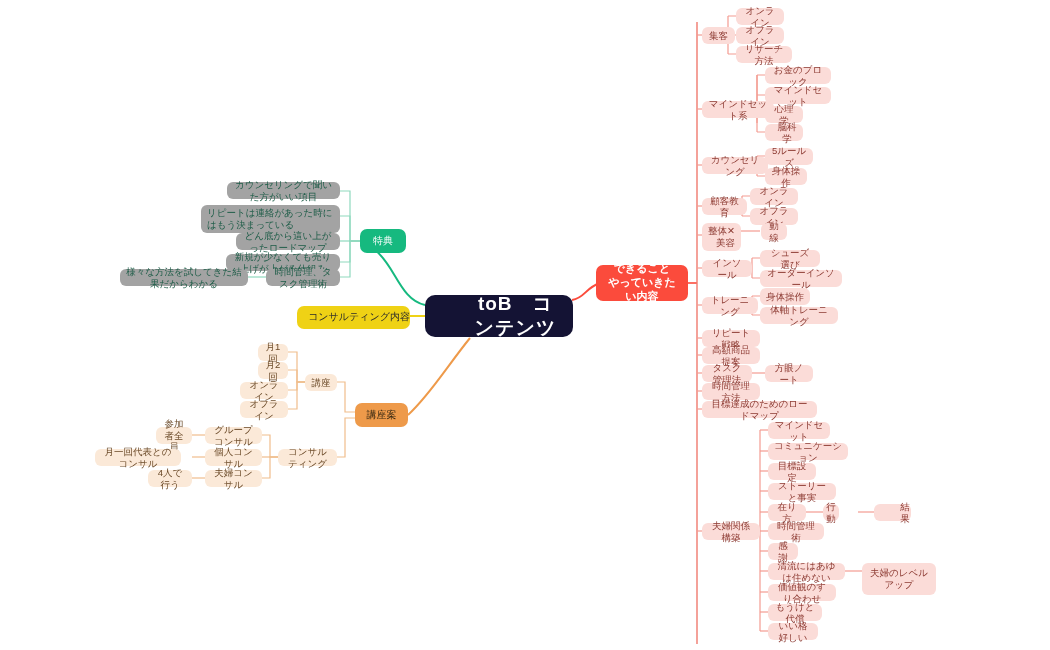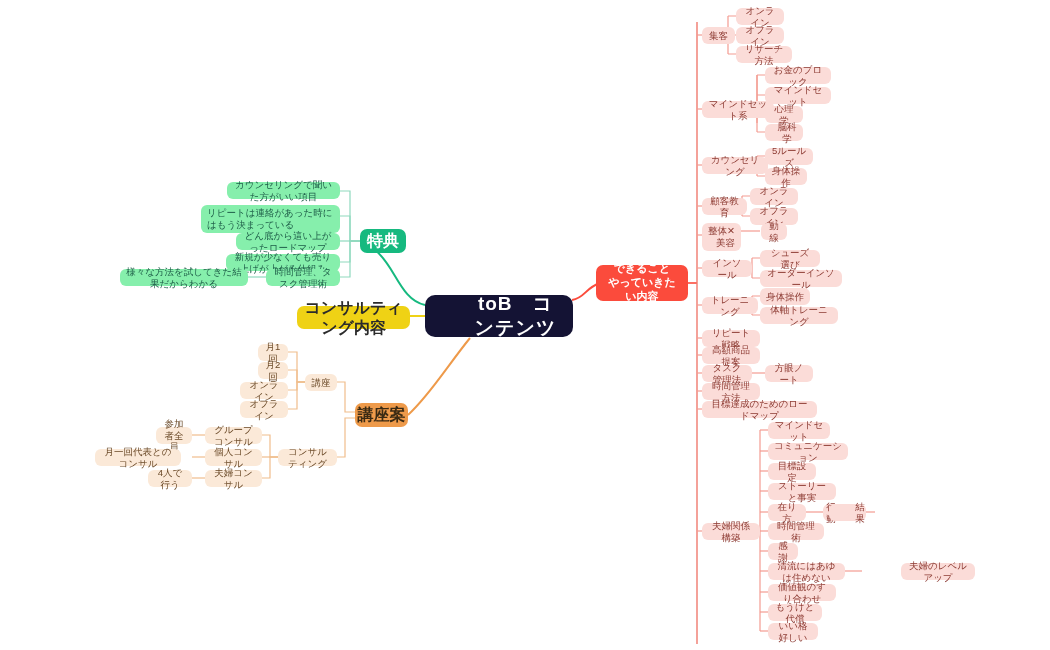--- a/index.html
+++ b/index.html
@@ -43,35 +43,35 @@
     background: #141334;
     color: #ffffff;
     border-radius: 10px;
     font-size: 19px;
     font-weight: bold;
     letter-spacing: 1px;
     padding: 0 14px;
   }
   
   .n-l1 {
-    font-size: 16px;
-    font-weight: bold;
+    font-size: 10px;
+    font-weight: normal;
     color: #2b2b2b;
     border-radius: 7px;
   }
   .n-l1.green { background: #16b97f; color: #ffffff; }
   .n-l1.yellow { background: #efd215; color: #2b2b2b; }
   .n-l1.orange { background: #ee9a4a; color: #3a2a13; }
   .n-l1.red { background: #fb4b3c; color: #ffffff; font-weight: bold; font-size: 11px; padding: 0 8px; }
   
   .n-leaf {
     font-size: 9.5px;
     padding: 2px 6px;
   }
-  .n-leaf.t-green { background: #86efac; color: #1d5c47; }
+  .n-leaf.t-green { background: #a3a3a3; color: #1d5c47; }
   .n-leaf.t-orange { background: #fbe9d8; color: #6b4a28; }
   .n-leaf.t-red { background: #fbdcd8; color: #8c3a32; }
 </style>
 </head>
 <body>
 
 <div id="canvas">
 
   <svg class="links" viewBox="0 0 1050 650">
 
@@ -350,33 +350,33 @@
   </div>
   <div class="node n-leaf t-red" style="left:768px; top:483px; width:68px; height:17px;">
     <span>ストーリーと事実</span>
   </div>
   <div class="node n-leaf t-red" style="left:768px; top:504px; width:38px; height:17px;">
     <span>在り方</span>
   </div>
   <div class="node n-leaf t-red" style="left:823px; top:504px; width:16px; height:17px;">
     <span>行動</span>
   </div>
-  <div class="node n-leaf t-red" style="left:829px; top:504px; width:34px; height:17px;padding-left:31px;">
+  <div class="node n-leaf t-red" style="left:874px; top:504px; width:34px; height:17px;padding-left:31px;">
     <span>結果</span>
   </div>
   <div class="node n-leaf t-red" style="left:768px; top:523px; width:56px; height:17px;">
     <span>時間管理術</span>
   </div>
   <div class="node n-leaf t-red" style="left:768px; top:543px; width:30px; height:17px;">
     <span>感謝</span>
   </div>
   <div class="node n-leaf t-red" style="left:768px; top:563px; width:77px; height:17px;">
     <span>清流にはあゆは住めない</span>
   </div>
-  <div class="node n-leaf t-red" style="left:901px; top:563px; width:74px; height:17px;padding-left:6px;">
+  <div class="node n-leaf t-red" style="left:862px; top:563px; width:74px; height:32px;padding-left:6px;">
     <span>夫婦のレベルアップ</span>
   </div>
   <div class="node n-leaf t-red" style="left:768px; top:584px; width:68px; height:17px;">
     <span>価値観のすり合わせ</span>
   </div>
   <div class="node n-leaf t-red" style="left:768px; top:604px; width:54px; height:17px;">
     <span>もうけと代償</span>
   </div>
   <div class="node n-leaf t-red" style="left:768px; top:623px; width:50px; height:17px;">
     <span>いい格好しい</span>

